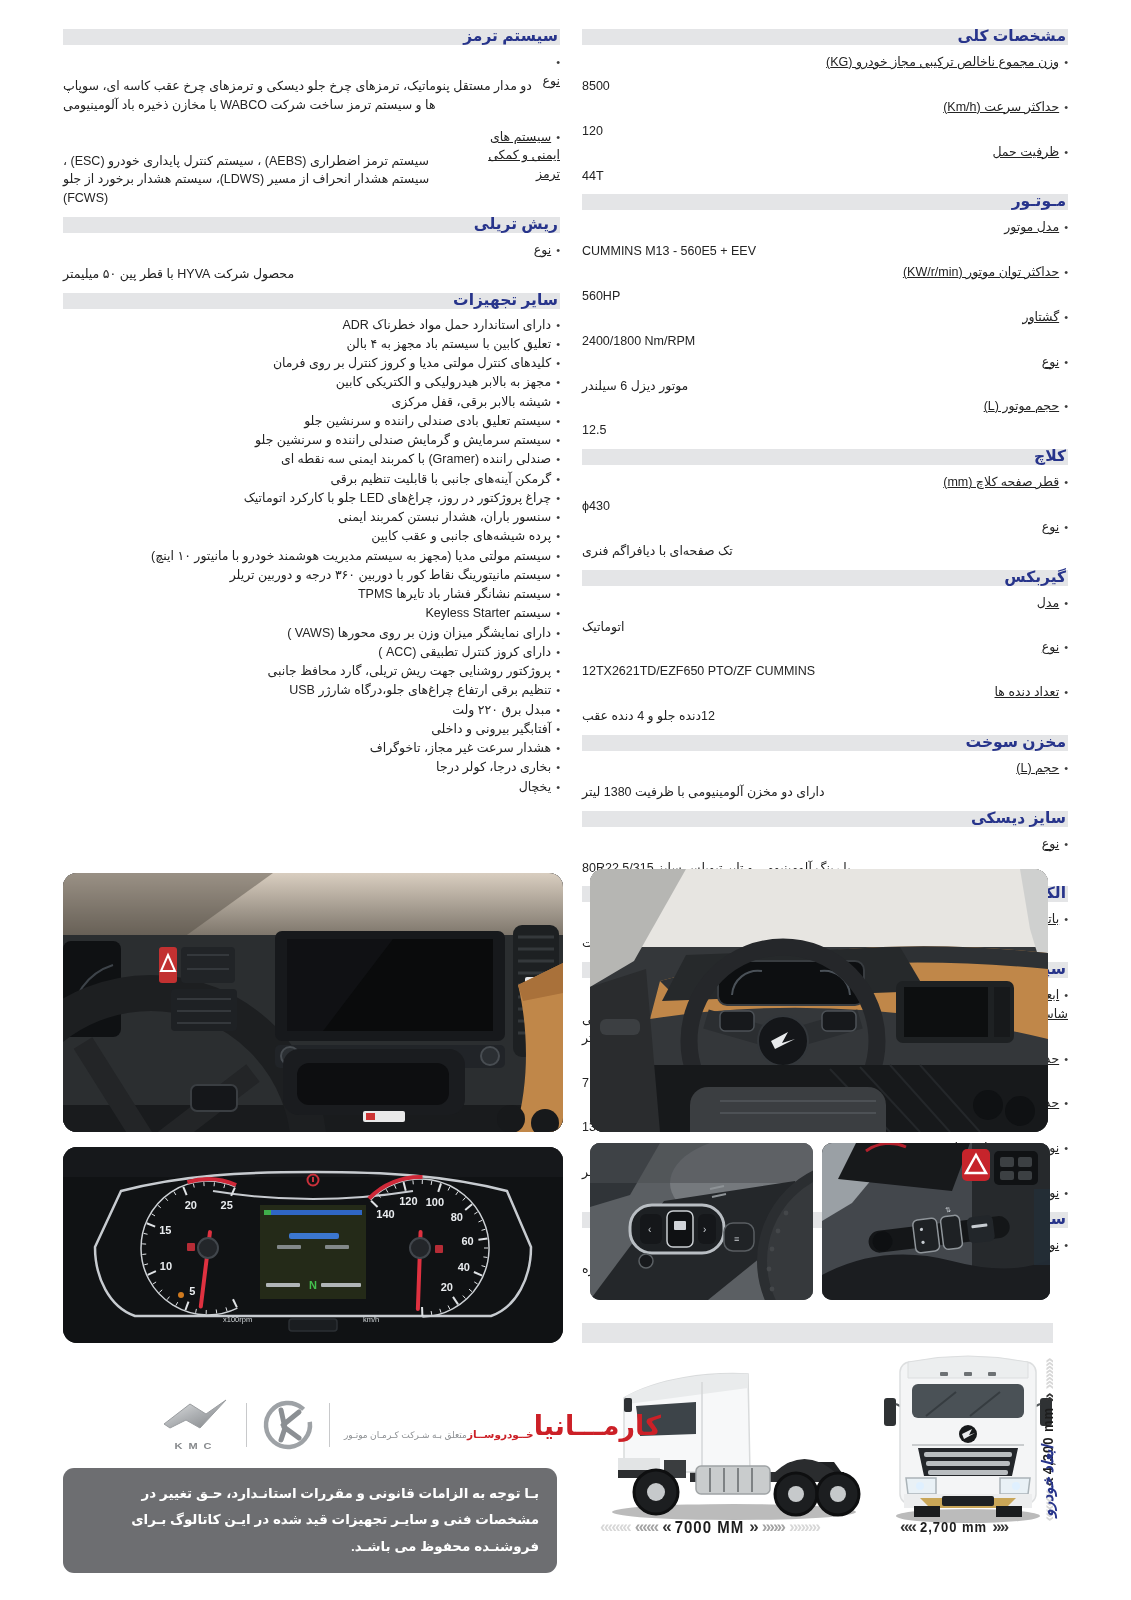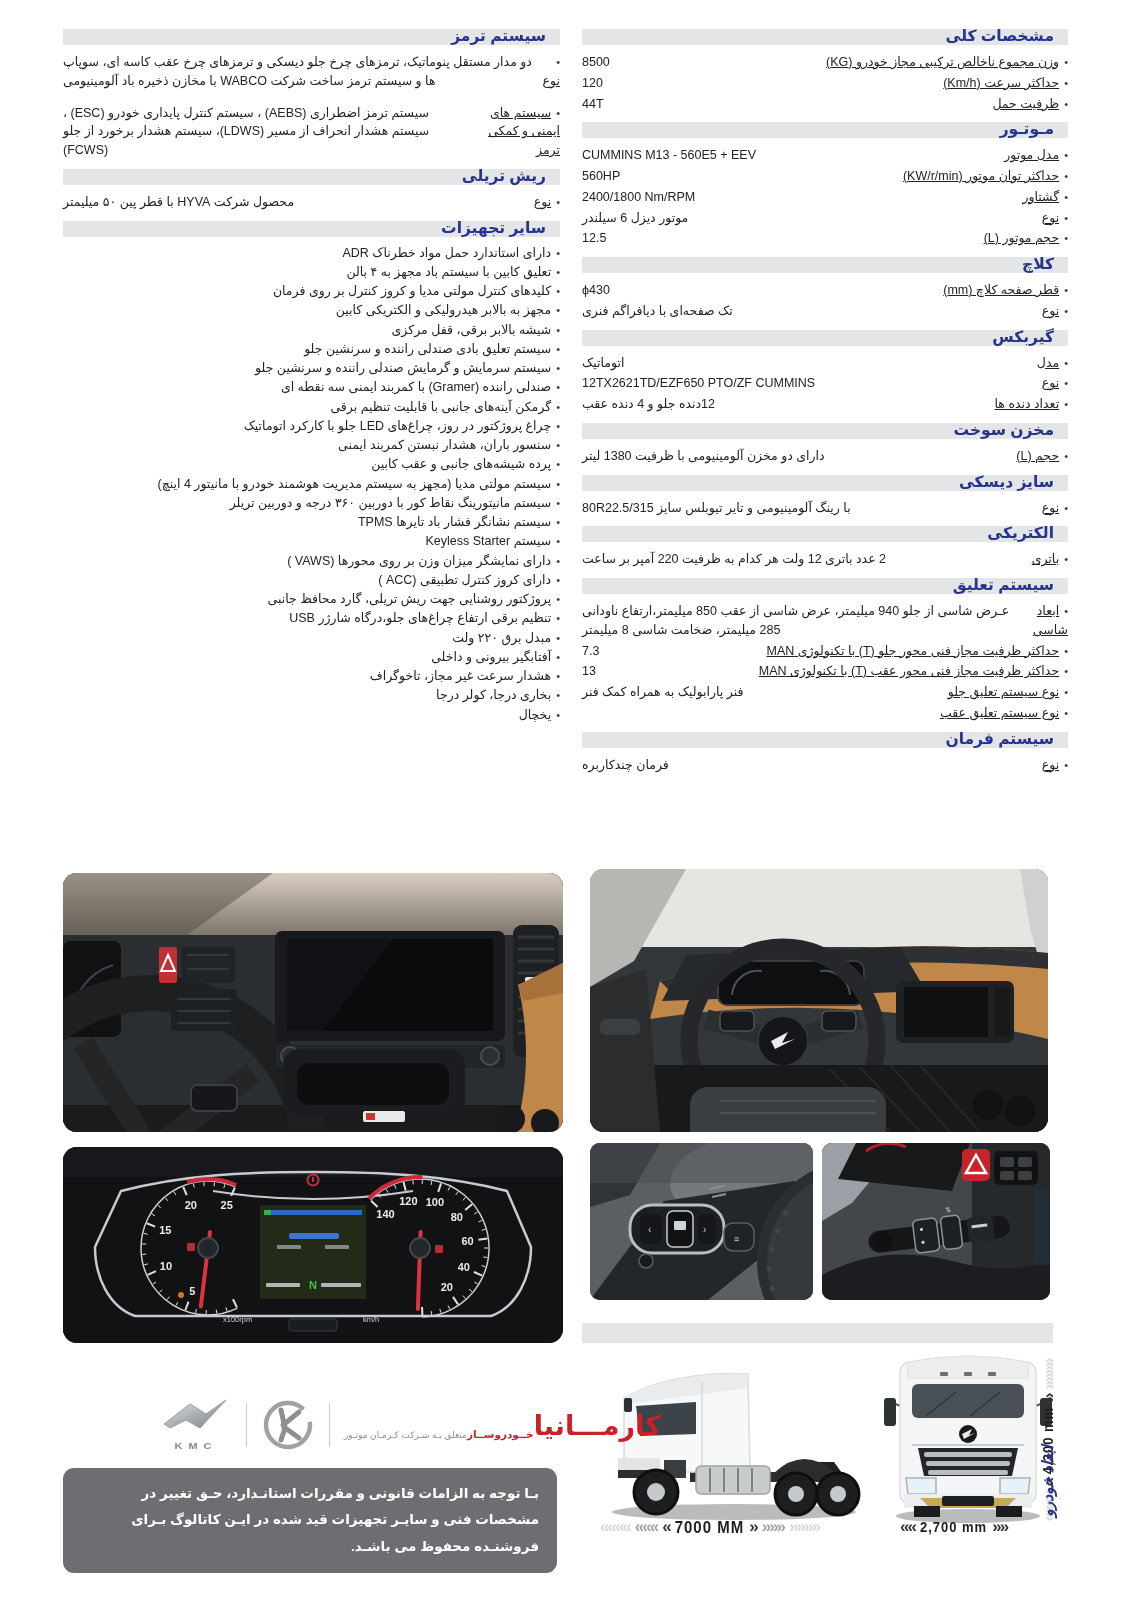--- a/index.html
+++ b/index.html
@@ -2,24 +2,24 @@
 <html lang="fa"><head>
 <meta charset="utf-8">
 <style>
   html,body{margin:0;padding:0;background:#fff;}
   body{font-family:"Liberation Sans","DejaVu Sans",sans-serif;color:#222;}
   .page{position:relative;width:1131px;height:1600px;background:#ffffff;margin:0 auto;overflow:hidden;}
 
   
   .spec-col{position:absolute;top:20px;direction:rtl;text-align:right;font-size:12.5px;color:#232323;}
   .sec-bar{position:relative;height:16px;background:#e4e5e7;margin:9px 0 8px 0;}
-  .sec-title{position:absolute;right:14px;bottom:1px;font-size:15.5px;font-weight:bold;color:#27348b;line-height:1.02;white-space:nowrap;}
+  .sec-title{position:absolute;right:2px;bottom:1px;font-size:15.5px;font-weight:bold;color:#27348b;line-height:1.02;white-space:nowrap;}
   .spec-row{display:flex;align-items:flex-start;margin:2px 0;line-height:1.5;}
   .spec-label{flex:0 1 auto;text-decoration:underline;}
-  .spec-value{flex:1 1 auto;text-align:left;margin-right:10px;min-width:50px;}
+  .spec-value{flex:1 1 auto;text-align:left;margin-right:10px;min-width:50px;margin-top:24px;}
   .bullet{display:inline-block;margin-left:5px;color:#3c3c3c;font-size:11px;vertical-align:top;line-height:1.7;}
   .equip-item{display:flex;align-items:flex-start;margin:2px 0;line-height:1.38;}
   .equip-item .bullet{line-height:1.5;}
 
   
   .photo{position:absolute;border-radius:14px;overflow:hidden;background:#222;}
   .photo svg{display:block;width:100%;height:100%;}
   .divider-bar{position:absolute;background:#e4e5e7;}
 
   
@@ -113,21 +113,21 @@
       <div class="equip-item">
         <span class="bullet">•</span>
         <span>سنسور باران، هشدار نبستن کمربند ایمنی</span>
       </div>
       <div class="equip-item">
         <span class="bullet">•</span>
         <span>پرده شیشه‌های جانبی و عقب کابین</span>
       </div>
       <div class="equip-item">
         <span class="bullet">•</span>
-        <span>سیستم مولتی مدیا (مجهز به سیستم مدیریت هوشمند خودرو با مانیتور 4 اینچ)</span>
+        <span>سیستم مولتی مدیا (مجهز به سیستم مدیریت هوشمند خودرو با مانیتور ۱۰ اینچ)</span>
       </div>
       <div class="equip-item">
         <span class="bullet">•</span>
         <span>سیستم مانیتورینگ نقاط کور با دوربین ۳۶۰ درجه و دوربین تریلر</span>
       </div>
       <div class="equip-item">
         <span class="bullet">•</span>
         <span>سیستم نشانگر فشار باد تایرها TPMS</span>
       </div>
       <div class="equip-item">

